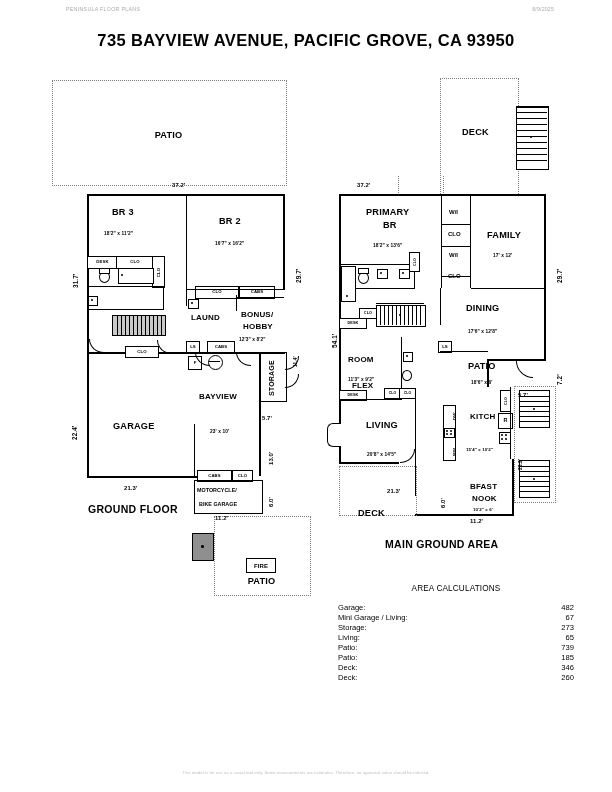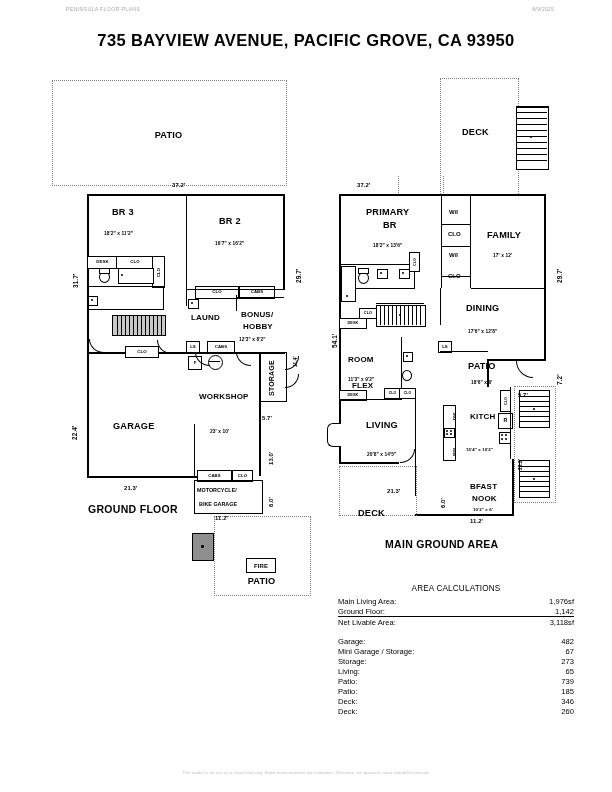--- a/index.html
+++ b/index.html
@@ -146,21 +146,21 @@
   <div class="wall" style="left:87px;top:352px;width:2.2px;height:126px;"></div>
   <div class="wall" style="left:87px;top:476px;width:111px;height:2.2px;"></div>
   <div class="wall" style="left:259px;top:352px;width:2.2px;height:124px;"></div>
 
   <div class="boxline2" style="left:259px;top:352px;width:26px;height:48px;"></div>
   <div class="lbl roomsm rot" style="left:268px;top:396px;transform:rotate(-90deg);font-size:7px;">STORAGE</div>
   <div class="swing" style="left:285px;top:356px;width:13px;height:13px;transform:scaleX(-1);"></div>
   <div class="swing" style="left:285px;top:374px;width:13px;height:13px;transform:scaleX(-1);"></div>
 
   <div class="lbl room" style="left:113px;top:421px;">GARAGE</div>
-  <div class="lbl roomsm" style="left:199px;top:392px;">WORKSHOP</div>
+  <div class="lbl roomsm" style="left:199px;top:392px;">BAYVIEW</div>
   <div class="lbl tiny" style="left:210px;top:429px;">23' x 10'</div>
   <div class="wallT" style="left:194px;top:424px;width:1.2px;height:54px;"></div>
 
   <div class="cab" style="left:197px;top:470px;width:33px;height:10px;">CABS</div>
   <div class="cab" style="left:232px;top:470px;width:19px;height:10px;">CLO</div>
   <div class="boxline2" style="left:194px;top:480px;width:67px;height:32px;"></div>
   <div class="lbl tiny2" style="left:197px;top:487px;font-size:5.4px;">MOTORCYCLE/</div>
   <div class="lbl tiny2" style="left:199px;top:501px;font-size:5.4px;">BIKE GARAGE</div>
 
   <div class="dash" style="left:214px;top:516px;width:95px;height:78px;"></div>
@@ -351,44 +351,28 @@
   <div class="lbl tiny rot" style="left:518px;top:470px;transform:rotate(-90deg);">23.2'</div>
   <div class="lbl dim" style="left:387px;top:488px;">21.3'</div>
   <div class="lbl dim rot" style="left:440px;top:508px;transform:rotate(-90deg);">6.0'</div>
   <div class="lbl dim" style="left:470px;top:518px;">11.2'</div>
 
   <div class="lbl floorname" style="left:385px;top:538px;">MAIN GROUND AREA</div>
 </div>
 
 <div class="abs" id="areacalc">
   <div class="ac-title">AREA CALCULATIONS</div>
-  <table>
-    <tbody id="ac-primary">
-        <tr>
-          <td>Main Living Area:</td>
-          <td class="v">1,976sf</td>
-        </tr>
-        <tr class="ruled">
-          <td>Ground Floor:</td>
-          <td class="v">1,142</td>
-        </tr>
-        <tr>
-          <td>Net Livable Area:</td>
-          <td class="v">3,118sf</td>
-        </tr>
-      </tbody>
-  </table>
   <table style="margin-top:9px;">
     <tbody id="ac-secondary">
         <tr>
           <td>Garage:</td>
           <td class="v">482</td>
         </tr>
         <tr>
-          <td>Mini Garage / Storage:</td>
+          <td>Mini Garage / Living:</td>
           <td class="v">67</td>
         </tr>
         <tr>
           <td>Storage:</td>
           <td class="v">273</td>
         </tr>
         <tr>
           <td>Living:</td>
           <td class="v">65</td>
         </tr>

